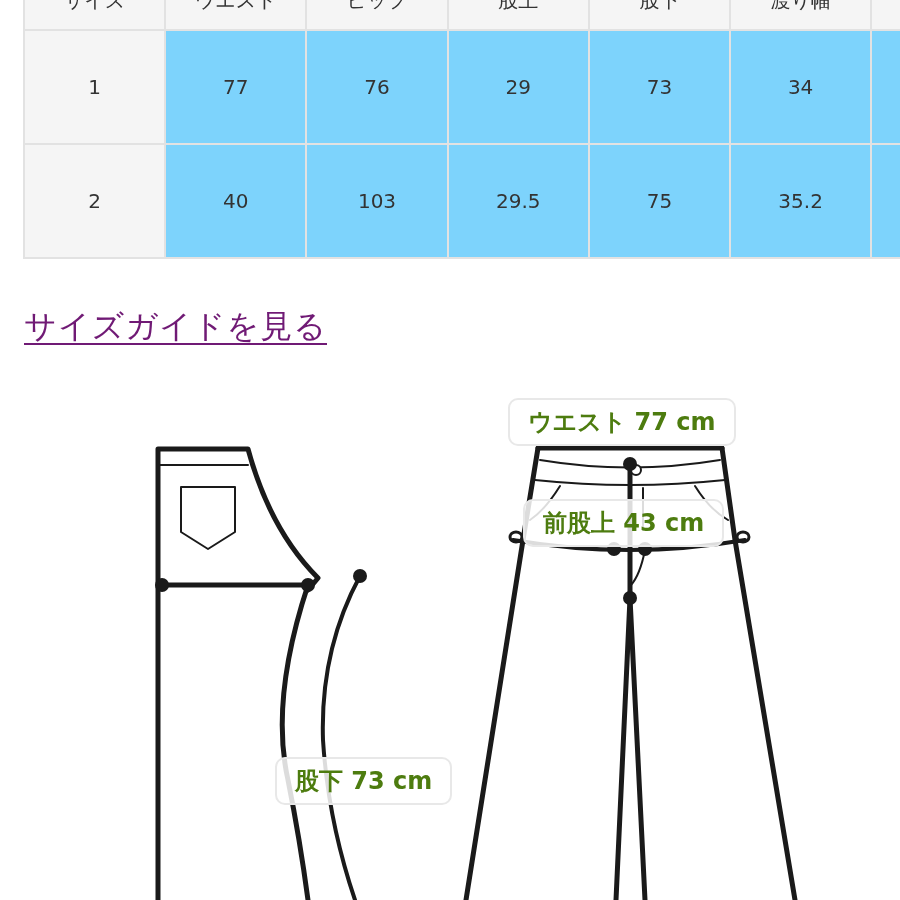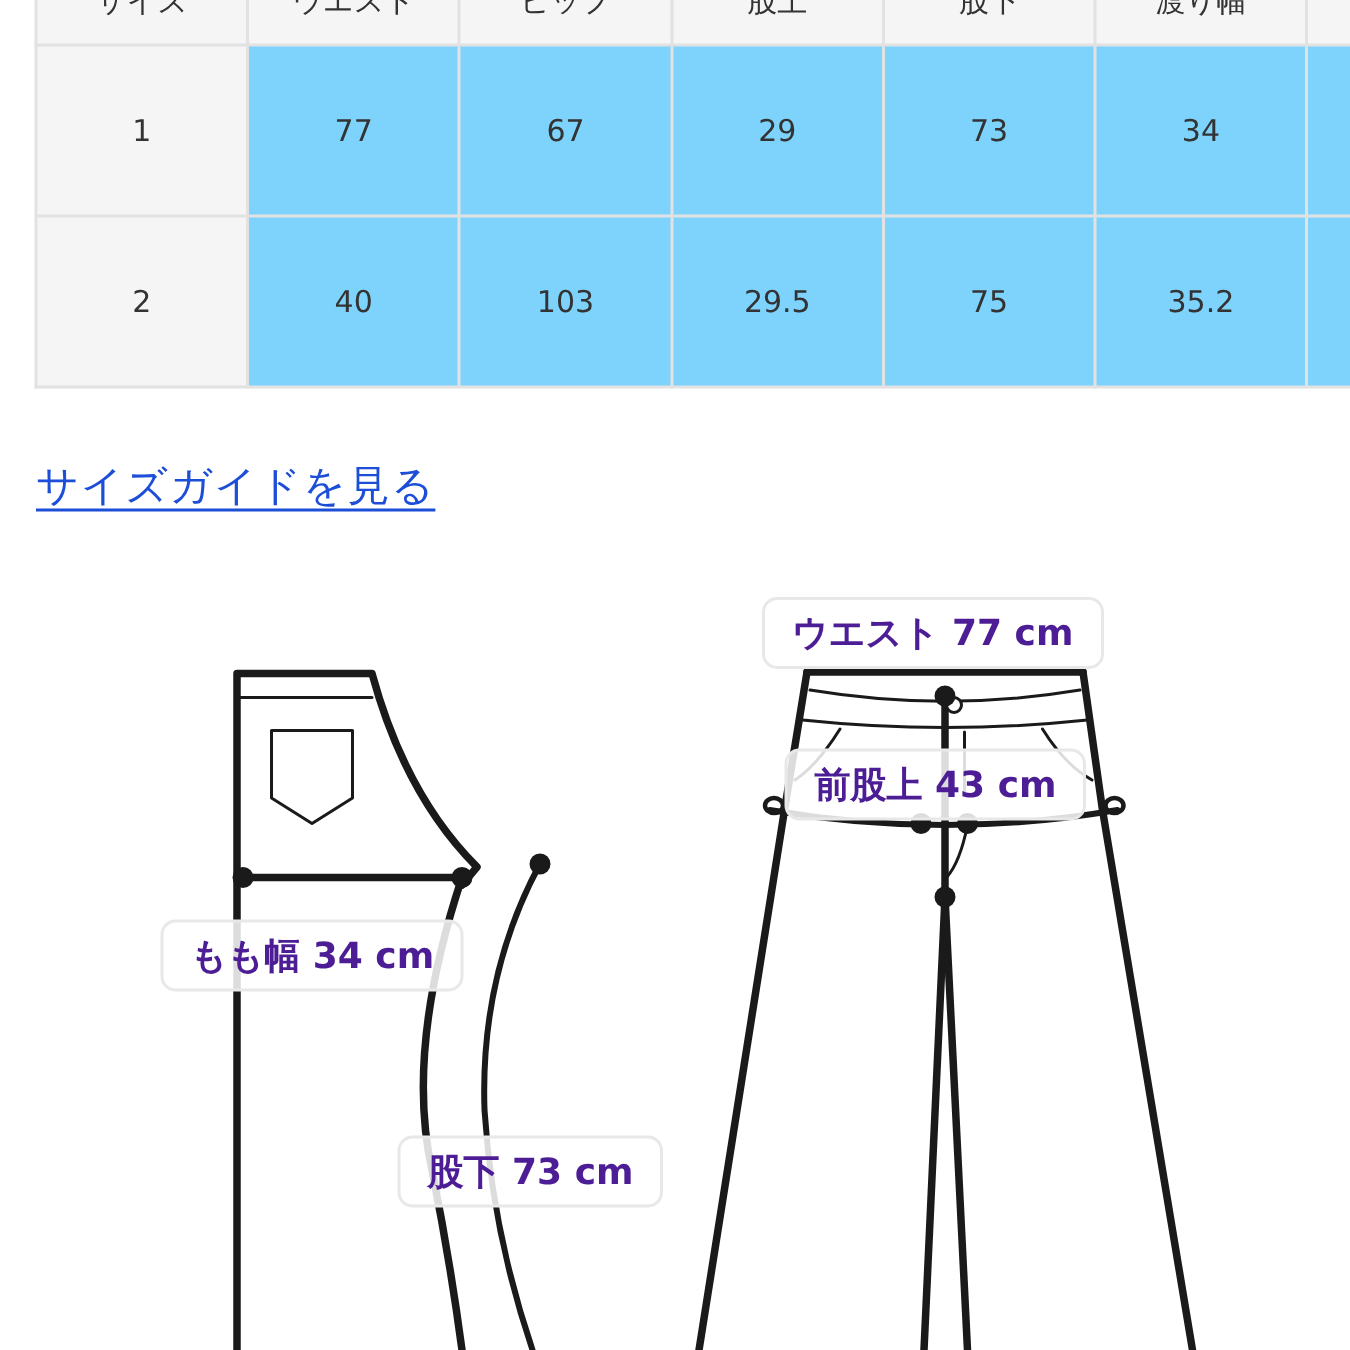--- a/index.html
+++ b/index.html
@@ -10,26 +10,26 @@
   table.size-table td, table.size-table th {
     border:2px solid #e2e2e2; text-align:center; font-weight:normal;
     font-size:20px; color:#333; padding:0;
   }
   table.size-table th { height:57px; background:#f5f5f5; vertical-align:middle; }
   table.size-table td { height:112px; background:#7dd3fc; }
   table.size-table td.rowhead { background:#f5f5f5; }
   .col-size { width:138px; }
   .col { width:138px; }
   .col-last { width:30px; }
-  .guide-link { position:absolute; left:24px; top:305px; font-size:28px; color:#1d4ed8;
+  .guide-link { position:absolute; left:24px; top:305px; font-size:32px; color:#701a75;
     text-decoration:underline; text-underline-offset:6px; text-decoration-thickness:2px;
     letter-spacing:1px; cursor:pointer; }
   .diagram { position:absolute; left:0; top:380px; width:900px; height:520px; }
   .tag { position:absolute; background:rgba(255,255,255,0.85); border:2px solid #e8e8e8;
-    border-radius:10px; font-weight:bold; font-size:24px; color:#4c1d95; white-space:nowrap;
+    border-radius:10px; font-weight:bold; font-size:24px; color:#4d7c0f; white-space:nowrap;
     padding:6px 18px; font-family:"DejaVu Sans","Liberation Sans",sans-serif; }
 </style>
 </head>
 <body>
 
 <div class="table-wrap">
   <table class="size-table">
     <colgroup>
       <col class="col-size">
         <col class="col">
@@ -45,21 +45,21 @@
       <th>ウエスト</th>
       <th>ヒップ</th>
       <th>股上</th>
       <th>股下</th>
       <th>渡り幅</th>
       <th></th>
     </tr>
     <tr>
       <td class="rowhead">1</td>
       <td>77</td>
-      <td>67</td>
+      <td>76</td>
       <td>29</td>
       <td>73</td>
       <td>34</td>
       <td></td>
     </tr>
     <tr>
       <td class="rowhead">2</td>
       <td>40</td>
       <td>103</td>
       <td>29.5</td>
@@ -104,17 +104,16 @@
     <g fill="#1a1a1a">
       <circle cx="162" cy="585" r="7"></circle>
       <circle cx="308" cy="585" r="7"></circle>
       <circle cx="360" cy="576" r="7"></circle>
       <circle cx="630" cy="464" r="7"></circle>
       <circle cx="614" cy="549" r="7"></circle>
       <circle cx="645" cy="549" r="7"></circle>
       <circle cx="630" cy="598" r="7"></circle>
     </g>
   </svg>
-  <div class="tag" style="left:107px;top:233px;">もも幅 34 cm</div>
-  <div class="tag" style="left:265px;top:377px;">股下 73 cm</div>
+  <div class="tag" style="left:275px;top:377px;">股下 73 cm</div>
   <div class="tag" style="left:508px;top:18px;">ウエスト 77 cm</div>
   <div class="tag" style="left:523px;top:119px;">前股上 43 cm</div>
 </div>
 
 </body></html>

